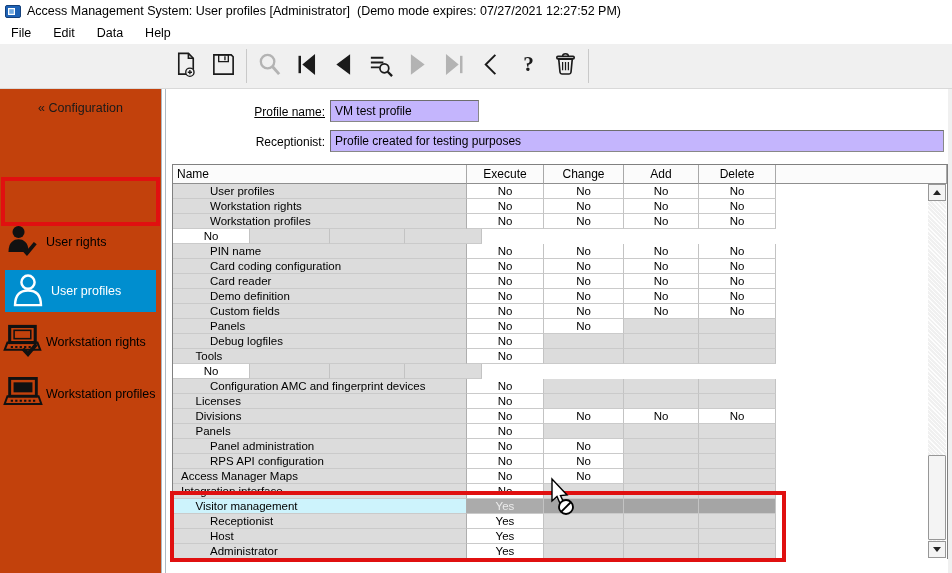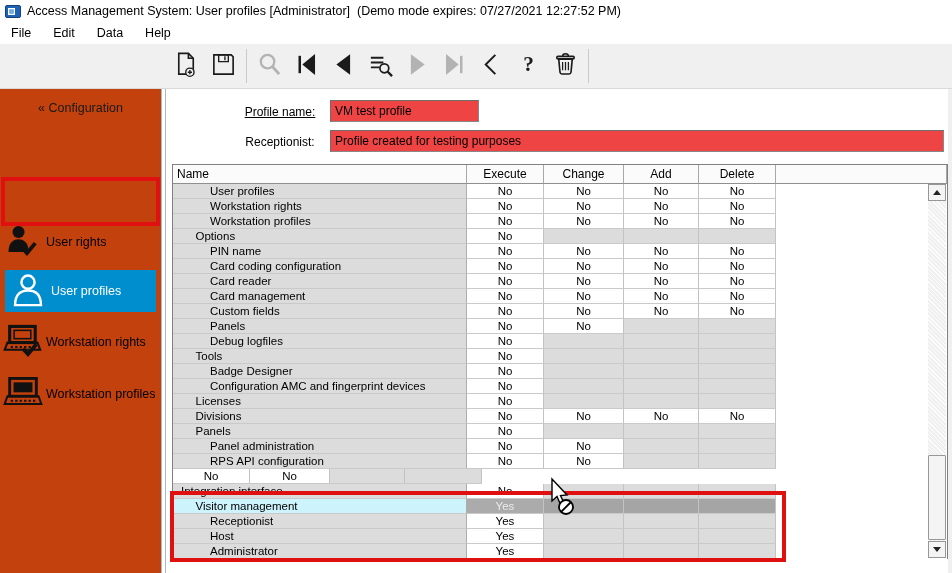--- a/index.html
+++ b/index.html
@@ -22,24 +22,24 @@
   .v-divider { position:absolute; left:161px; top:89px; bottom:0; width:5px; background:#fff;
     border-left:1px solid #adb9c2; border-right:1px solid #adb9c2; }
   .sb-header { position:absolute; left:0; top:12px; width:161px; text-align:center;
     font-size:12.5px; color:#1a1a1a; }
   .sb-item { position:absolute; left:0; width:161px; height:50px; display:flex; align-items:center; cursor:pointer; }
   .sb-item .ico { width:46px; display:flex; justify-content:center; flex:0 0 auto; }
   .sb-item .lbl { font-size:12.5px; }
   .sb-item.selected { left:5px; width:151px; height:42px; background:#008ECF; color:#fff; }
   .main { position:absolute; left:166px; top:89px; right:0; bottom:0; background:#fff; }
   .right-edge { position:absolute; left:948px; top:89px; width:4px; bottom:0; background:#f0f0f0; }
-  .frm-label { position:absolute; font-size:12px; text-align:center; width:90px; }
+  .frm-label { position:absolute; font-size:12px; text-align:right; width:90px; }
   .frm-label.u { text-decoration:underline; }
   .frm-input { position:absolute; height:22px; border:1px solid #888; border-top-color:#6e6e6e;
-    border-left-color:#6e6e6e; background:#ef4444; font-family:"Liberation Sans",sans-serif;
+    border-left-color:#6e6e6e; background:#c4b5fd; font-family:"Liberation Sans",sans-serif;
     font-size:12px; padding:2px 4px; }
   
   .grid { position:absolute; left:172px; top:164px; width:776px; height:395px;
     border:1px solid #808080; background:#fff; }
   .trow { display:flex; height:15px; }
   .trow.hdr { height:19px; background:#c4b5fd; }
   .cell { font-size:11.5px; line-height:14px; overflow:hidden; white-space:nowrap;
     border-right:1px solid #c3c3c3; border-bottom:1px solid #cacaca; }
   .hdr .cell { background:#fbfbfb; border-right:1px solid #a8a8a8; border-bottom:1px solid #8f8f8f;
     line-height:18px; font-size:12px; }
@@ -252,21 +252,20 @@
     </div>
     <div class="trow">
       <div class="cell c-name" style="padding-left: 37px;">Workstation profiles</div>
       <div class="cell val c-exec">No</div>
       <div class="cell val c-chg">No</div>
       <div class="cell val c-add">No</div>
       <div class="cell val c-del">No</div>
       <div class="cell c-rest"></div>
     </div>
     <div class="trow">
-      <div class="cell c-name" style="padding-left: 22.5px;">Options</div>
       <div class="cell val c-exec">No</div>
       <div class="cell val c-chg off"></div>
       <div class="cell val c-add off"></div>
       <div class="cell val c-del off"></div>
       <div class="cell c-rest"></div>
     </div>
     <div class="trow">
       <div class="cell c-name" style="padding-left: 37px;">PIN name</div>
       <div class="cell val c-exec">No</div>
       <div class="cell val c-chg">No</div>
@@ -284,21 +283,21 @@
     </div>
     <div class="trow">
       <div class="cell c-name" style="padding-left: 37px;">Card reader</div>
       <div class="cell val c-exec">No</div>
       <div class="cell val c-chg">No</div>
       <div class="cell val c-add">No</div>
       <div class="cell val c-del">No</div>
       <div class="cell c-rest"></div>
     </div>
     <div class="trow">
-      <div class="cell c-name" style="padding-left: 37px;">Card management</div>
+      <div class="cell c-name" style="padding-left: 37px;">Demo definition</div>
       <div class="cell val c-exec">No</div>
       <div class="cell val c-chg">No</div>
       <div class="cell val c-add">No</div>
       <div class="cell val c-del">No</div>
       <div class="cell c-rest"></div>
     </div>
     <div class="trow">
       <div class="cell c-name" style="padding-left: 37px;">Custom fields</div>
       <div class="cell val c-exec">No</div>
       <div class="cell val c-chg">No</div>
@@ -324,21 +323,20 @@
     </div>
     <div class="trow">
       <div class="cell c-name" style="padding-left: 22.5px;">Tools</div>
       <div class="cell val c-exec">No</div>
       <div class="cell val c-chg off"></div>
       <div class="cell val c-add off"></div>
       <div class="cell val c-del off"></div>
       <div class="cell c-rest"></div>
     </div>
     <div class="trow">
-      <div class="cell c-name" style="padding-left: 37px;">Badge Designer</div>
       <div class="cell val c-exec">No</div>
       <div class="cell val c-chg off"></div>
       <div class="cell val c-add off"></div>
       <div class="cell val c-del off"></div>
       <div class="cell c-rest"></div>
     </div>
     <div class="trow">
       <div class="cell c-name" style="padding-left: 37px;">Configuration AMC and fingerprint devices</div>
       <div class="cell val c-exec">No</div>
       <div class="cell val c-chg off"></div>
@@ -380,20 +378,21 @@
     </div>
     <div class="trow">
       <div class="cell c-name" style="padding-left: 37px;">RPS API configuration</div>
       <div class="cell val c-exec">No</div>
       <div class="cell val c-chg">No</div>
       <div class="cell val c-add off"></div>
       <div class="cell val c-del off"></div>
       <div class="cell c-rest"></div>
     </div>
     <div class="trow">
+      <div class="cell c-name" style="padding-left: 8px;">Access Manager Maps</div>
       <div class="cell val c-exec">No</div>
       <div class="cell val c-chg">No</div>
       <div class="cell val c-add off"></div>
       <div class="cell val c-del off"></div>
       <div class="cell c-rest"></div>
     </div>
     <div class="trow">
       <div class="cell c-name" style="padding-left: 8px;">Integration interface</div>
       <div class="cell val c-exec">No</div>
       <div class="cell val c-chg off"></div>

